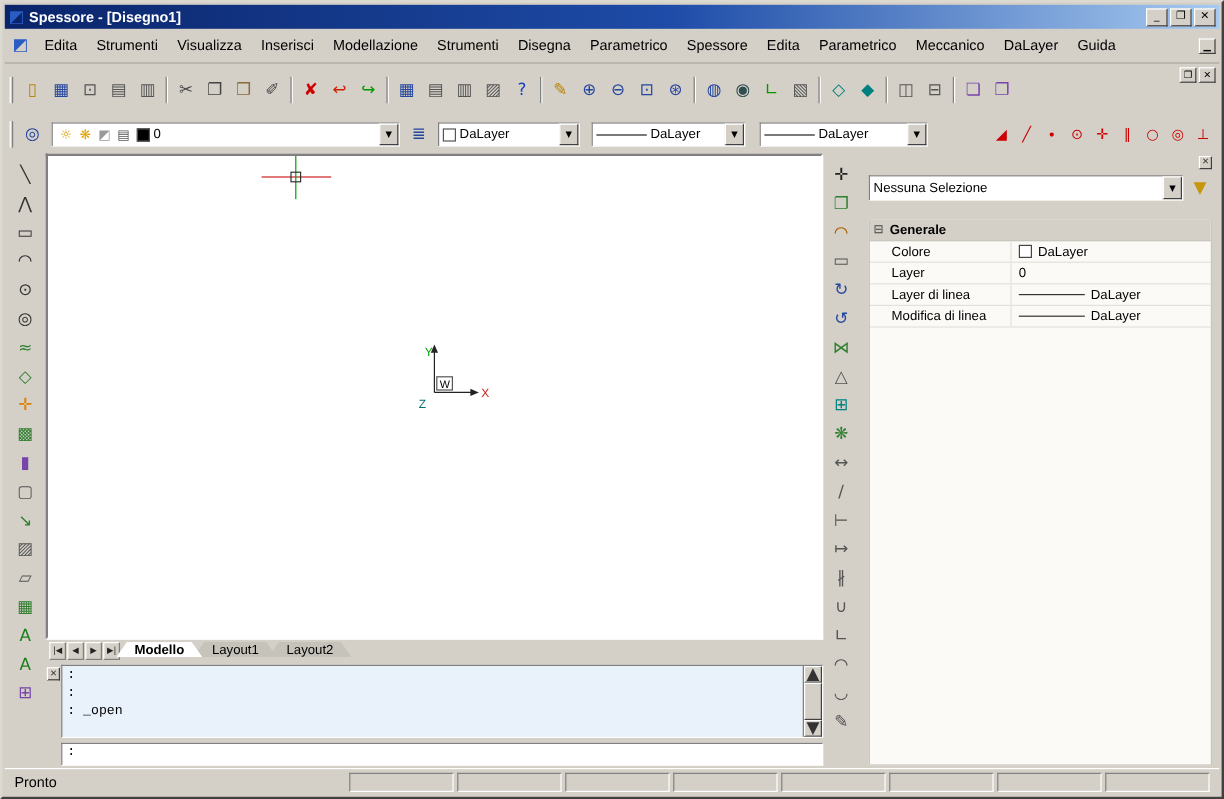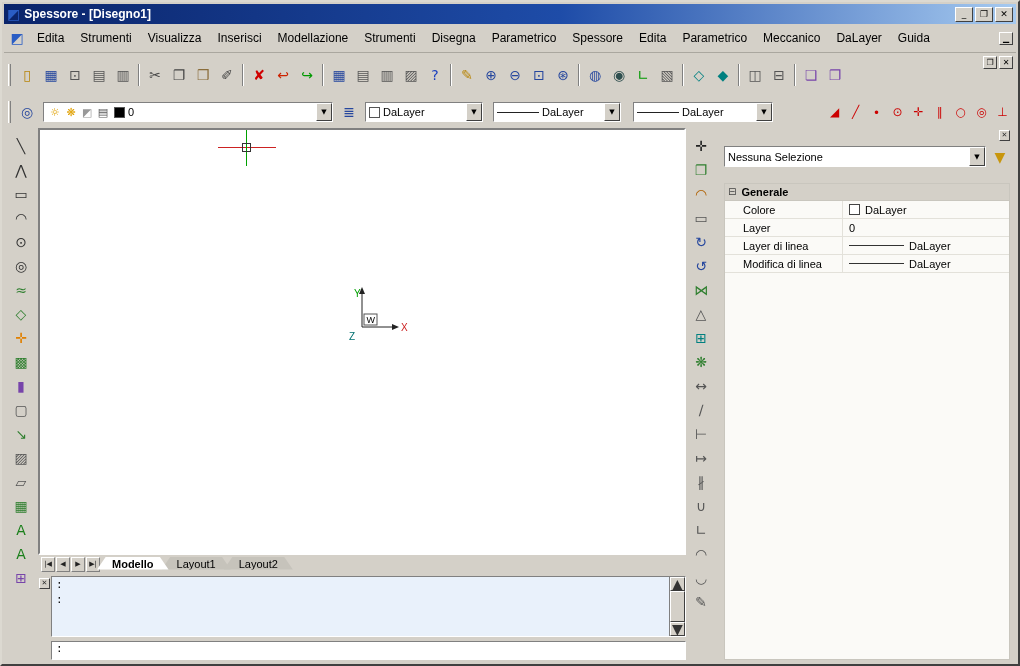--- a/index.html
+++ b/index.html
@@ -427,20 +427,21 @@
         <div class="dock-strip">
           <div class="mini-btn xs">
               <span class="glyph" style="color: rgb(51, 51, 51);">✕</span>
             </div>
         </div>
         <div class="dock-main">
           <div class="console-box">
             <div class="clines">
                 <div class="cline">:</div>
                 <div class="cline">:</div>
+                <div class="cline">: _open</div>
               </div>
             <div class="vscroll">
               <div class="sbtn">
                   <span class="glyph" style="color: rgb(51, 51, 51);">▲</span>
                 </div>
               <div class="sthumb"></div>
               <div class="sbtn">
                   <span class="glyph" style="color: rgb(51, 51, 51);">▼</span>
                 </div>
             </div>
@@ -564,14 +565,27 @@
                 <span class="linetype-sample"></span>
                 <span>DaLayer</span>
               </div>
             </div>
           </div>
       </div>
     </div>
 
   </div>
 
+  <div class="statusbar">
+    <span>Pronto</span>
+    <div class="status-cells">
+        <div class="status-cell"></div>
+        <div class="status-cell"></div>
+        <div class="status-cell"></div>
+        <div class="status-cell"></div>
+        <div class="status-cell"></div>
+        <div class="status-cell"></div>
+        <div class="status-cell"></div>
+        <div class="status-cell"></div>
+      </div>
+  </div>
 
 </div>
 
 </body></html>

